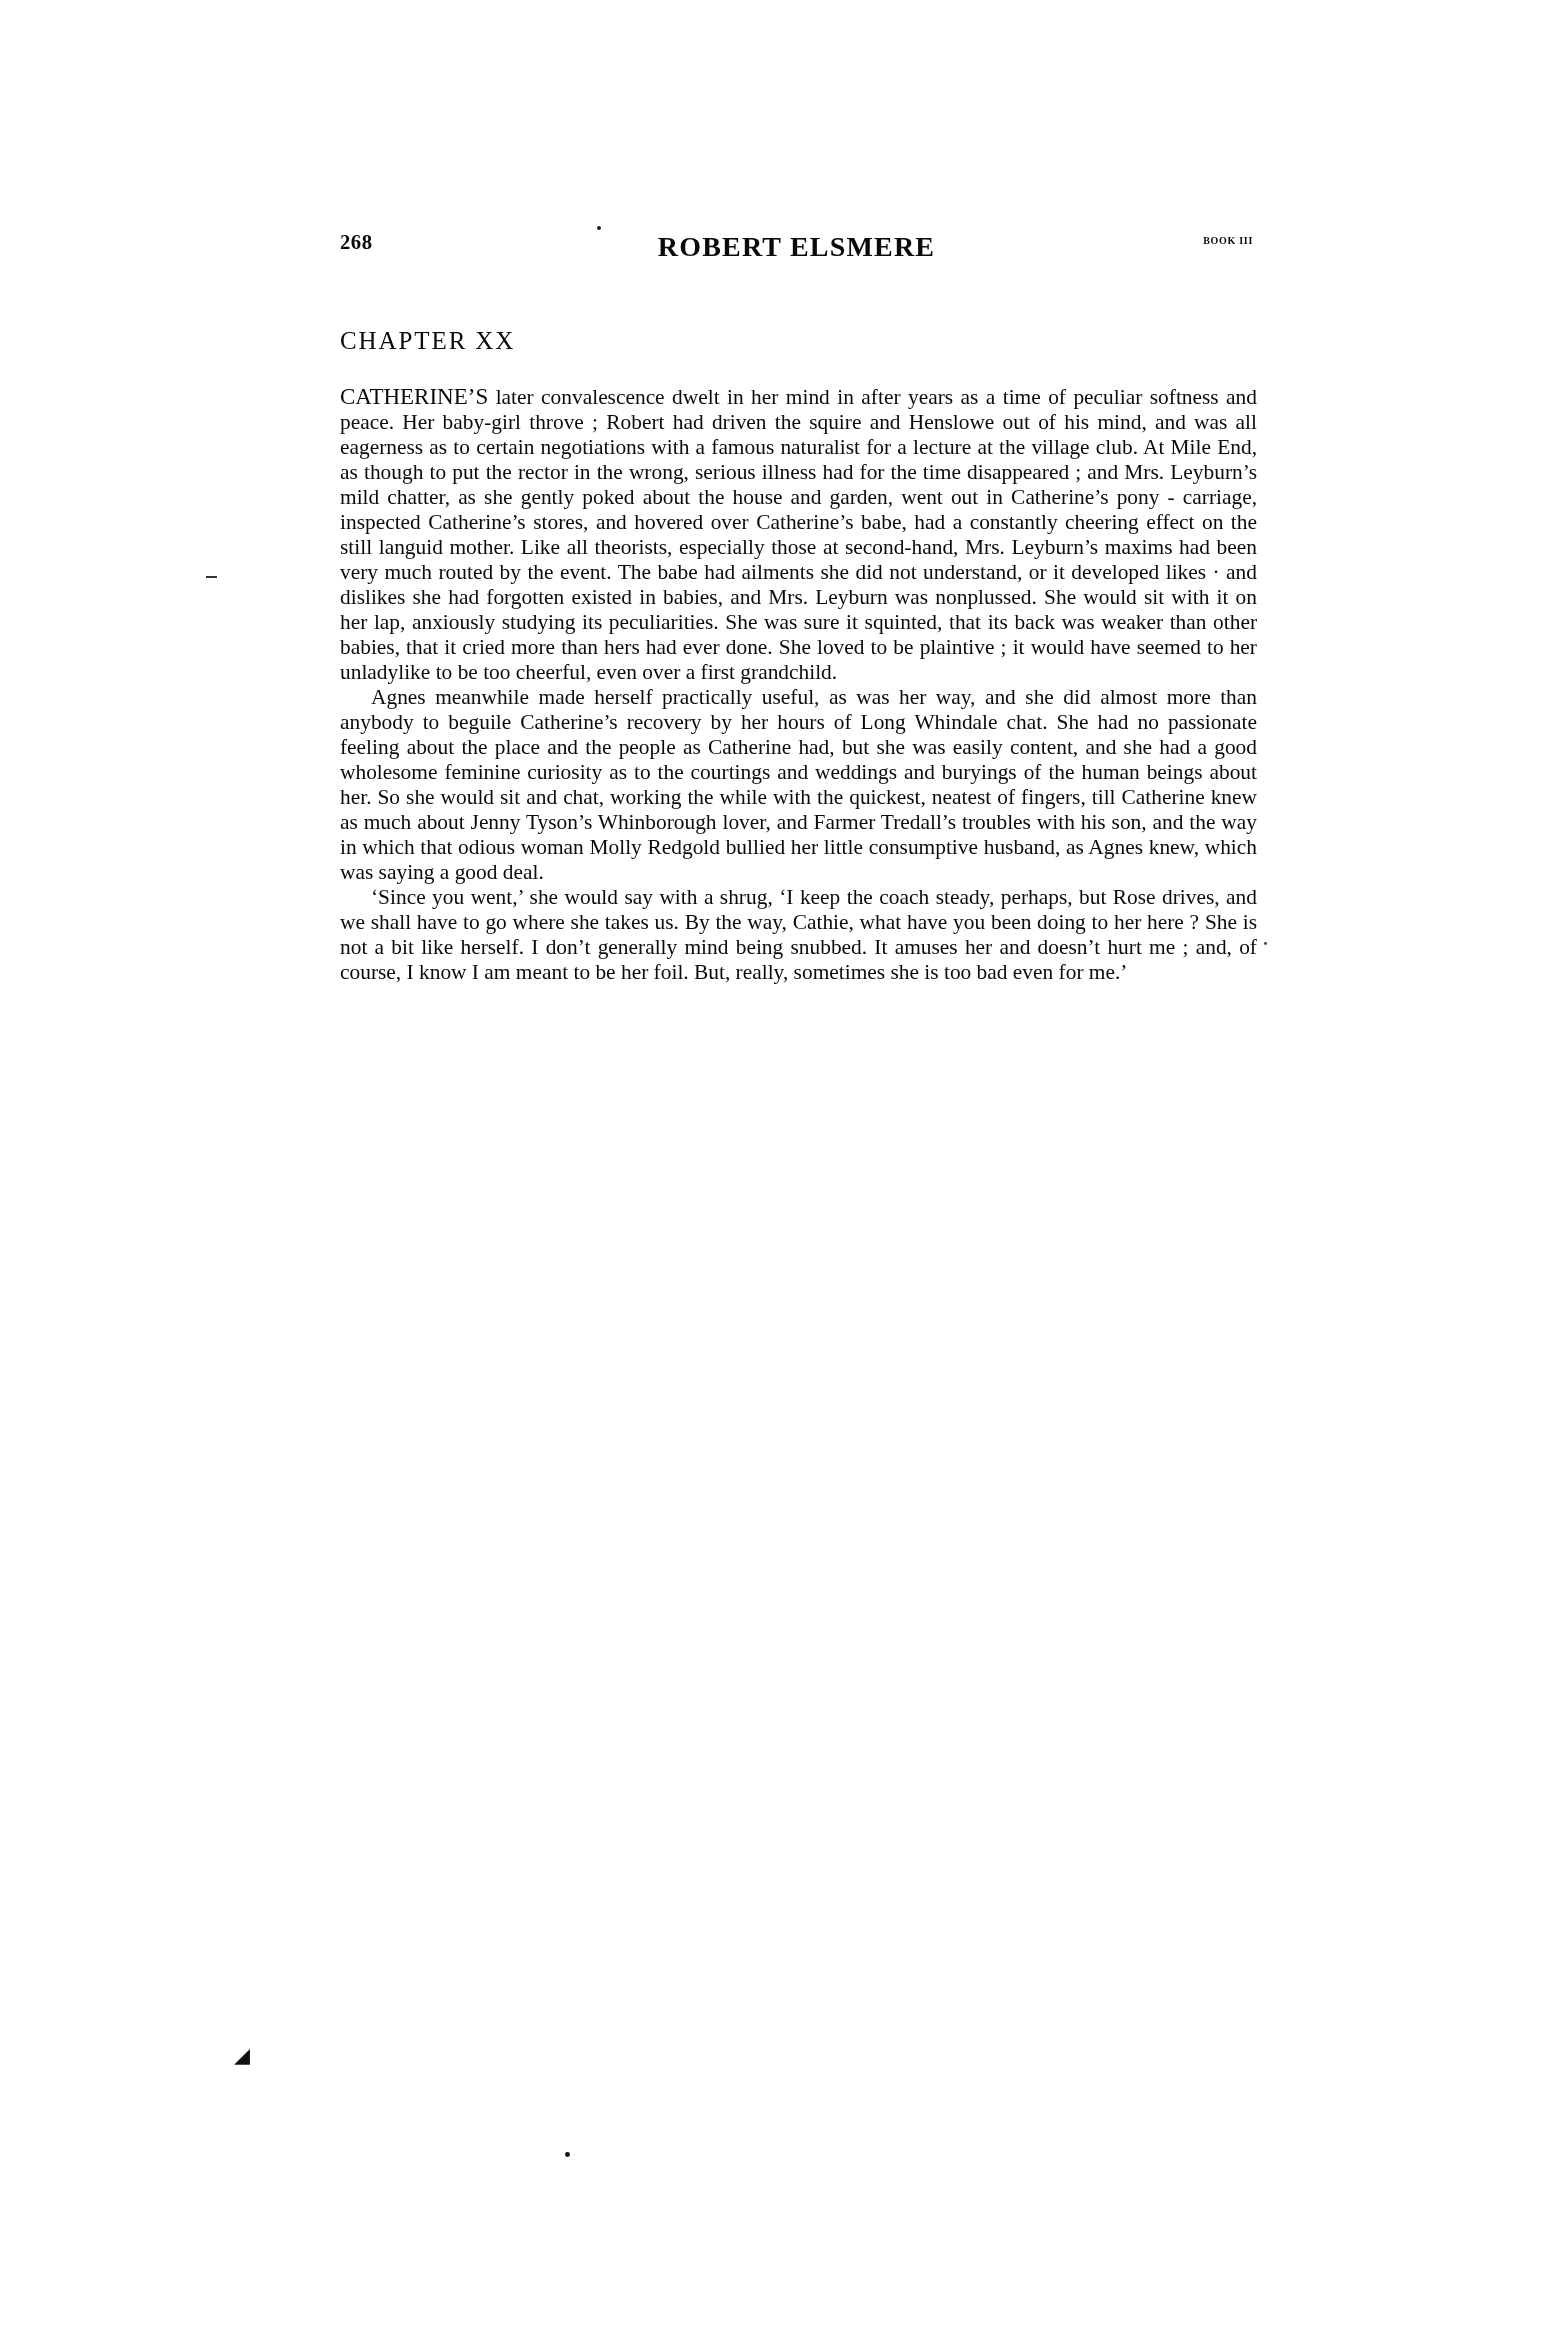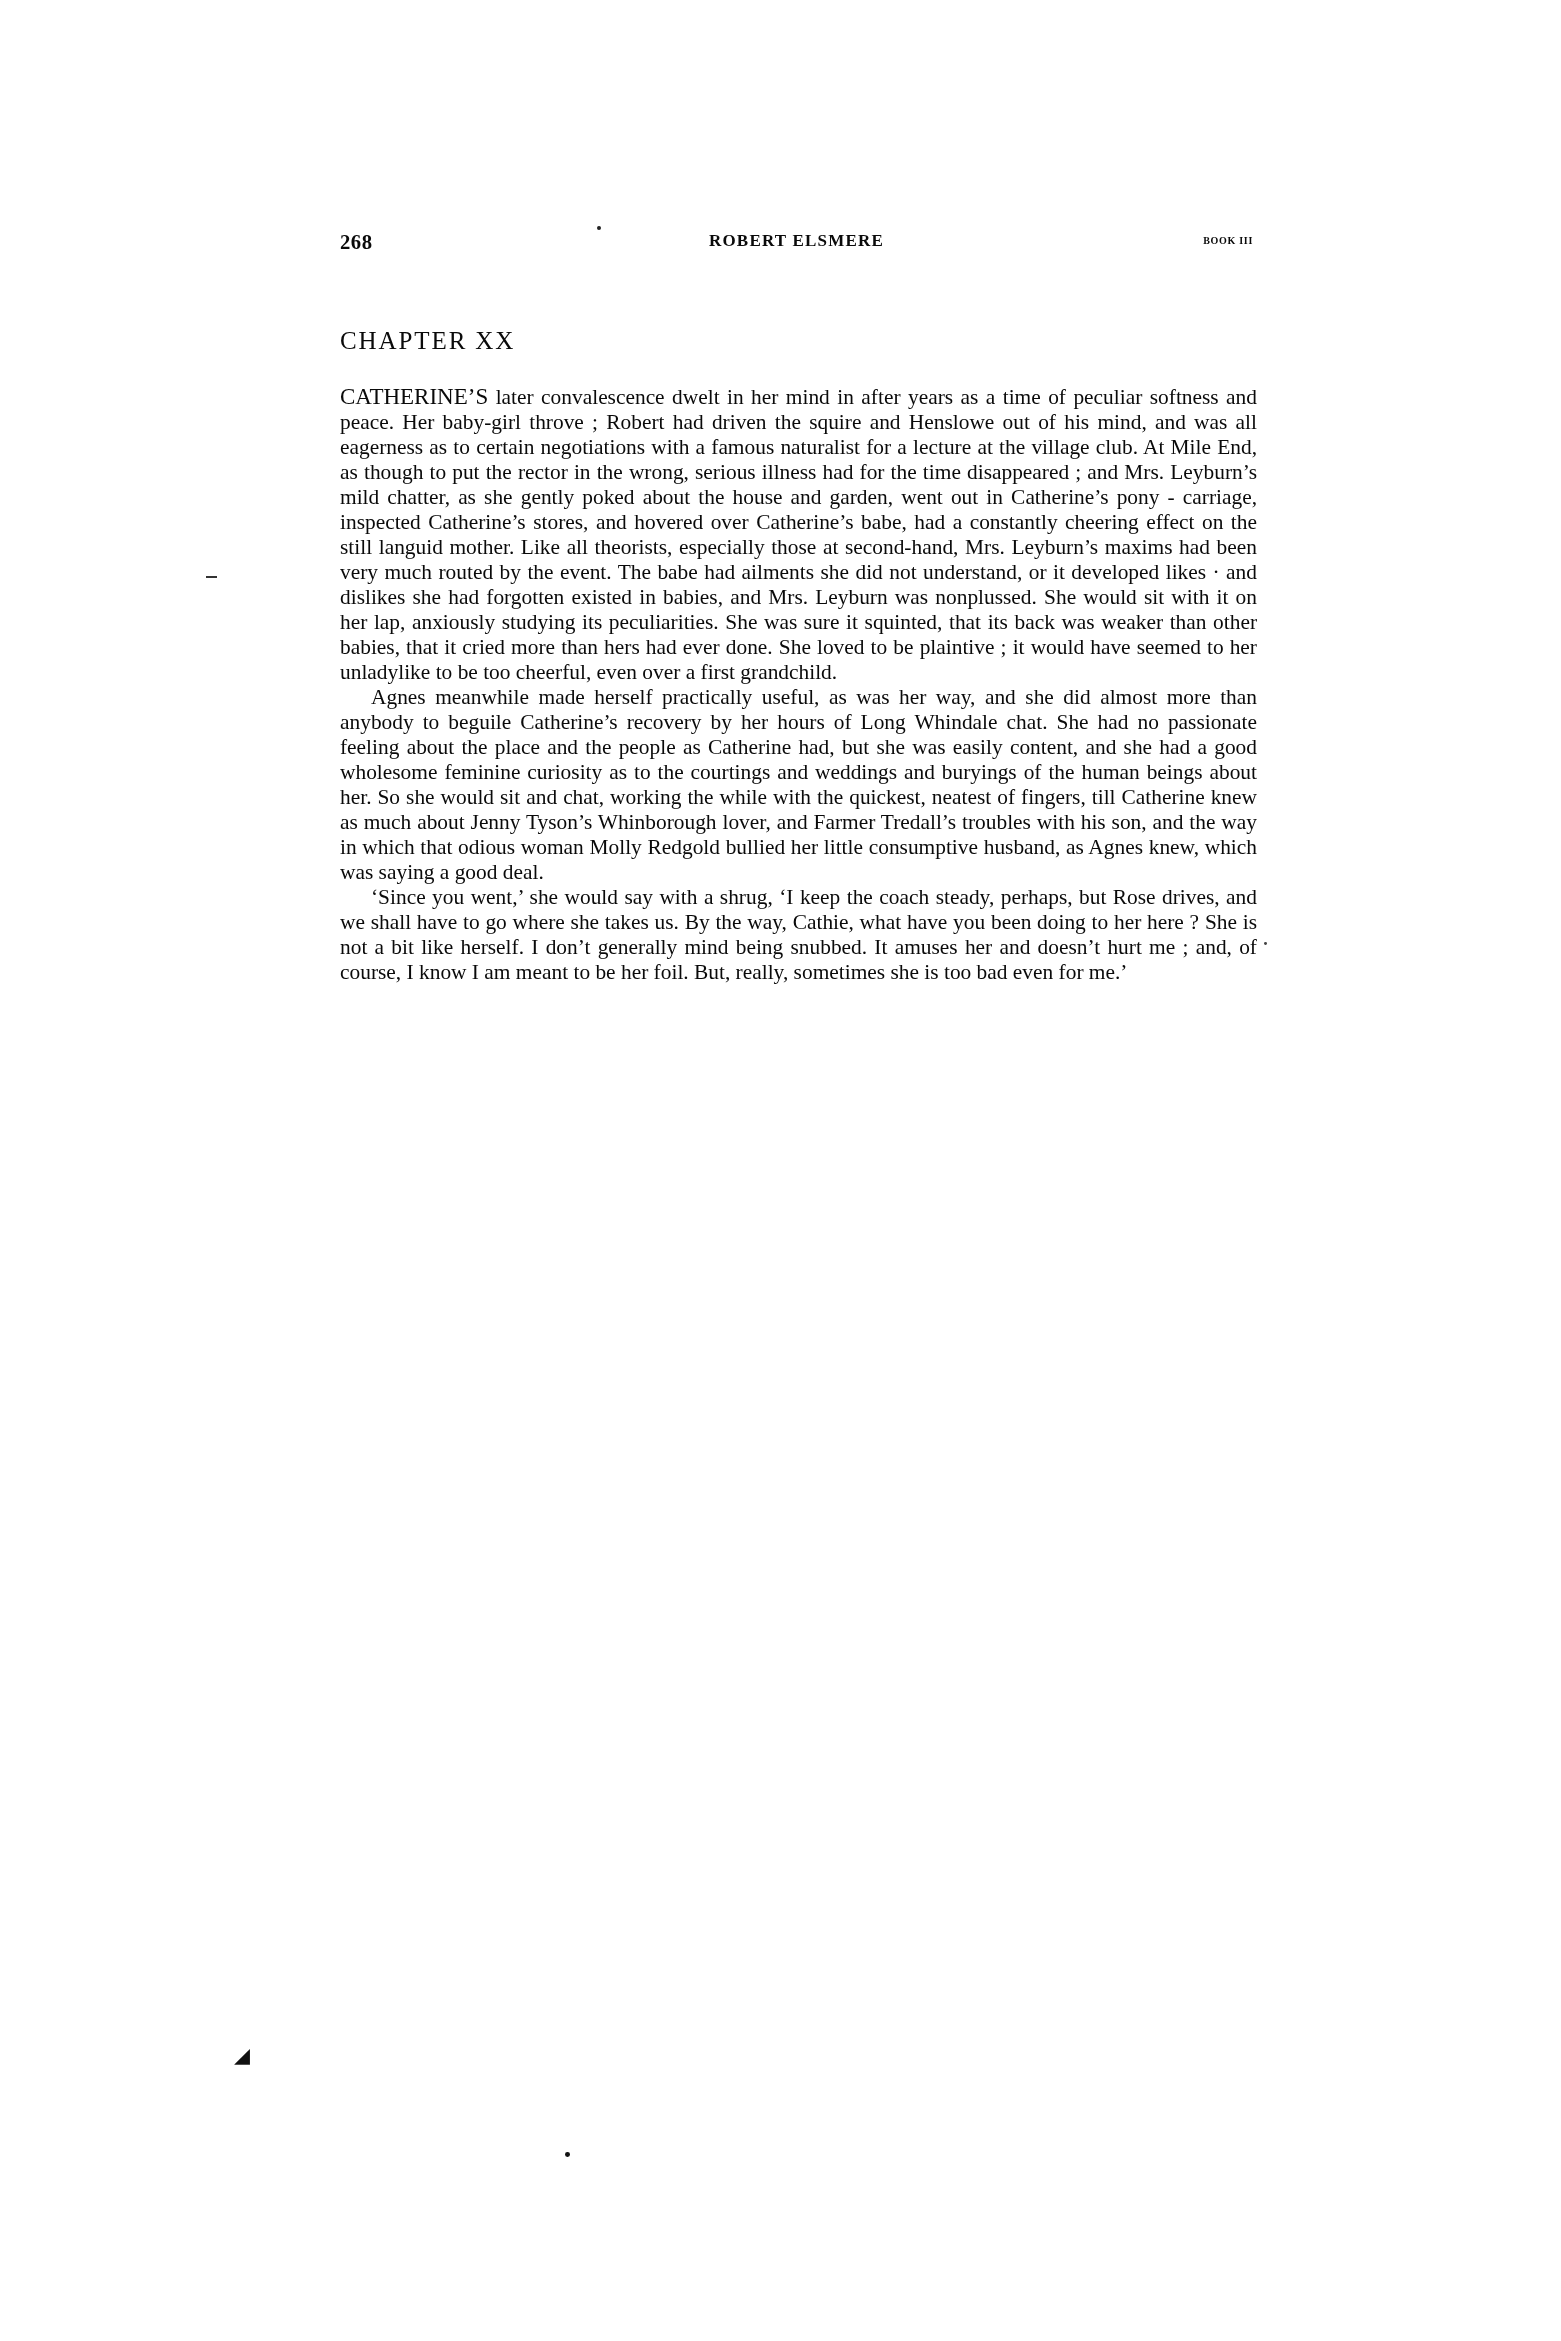--- a/index.html
+++ b/index.html
@@ -37,21 +37,21 @@
     top: 0;
     font-size: 20.7px;
     font-weight: bold;
   }
   .rh-title {
     position: absolute;
     left: 0;
     top: 0;
     width: 913px;
     text-align: center;
-    font-size: 17px;
+    font-size: 28px;
     font-weight: bold;
     letter-spacing: 1.2px;
   }
   .rh-book {
     position: absolute;
     right: 0;
     top: 3.8px;
     font-size: 10px;
     font-weight: bold;
     letter-spacing: 0.7px;

